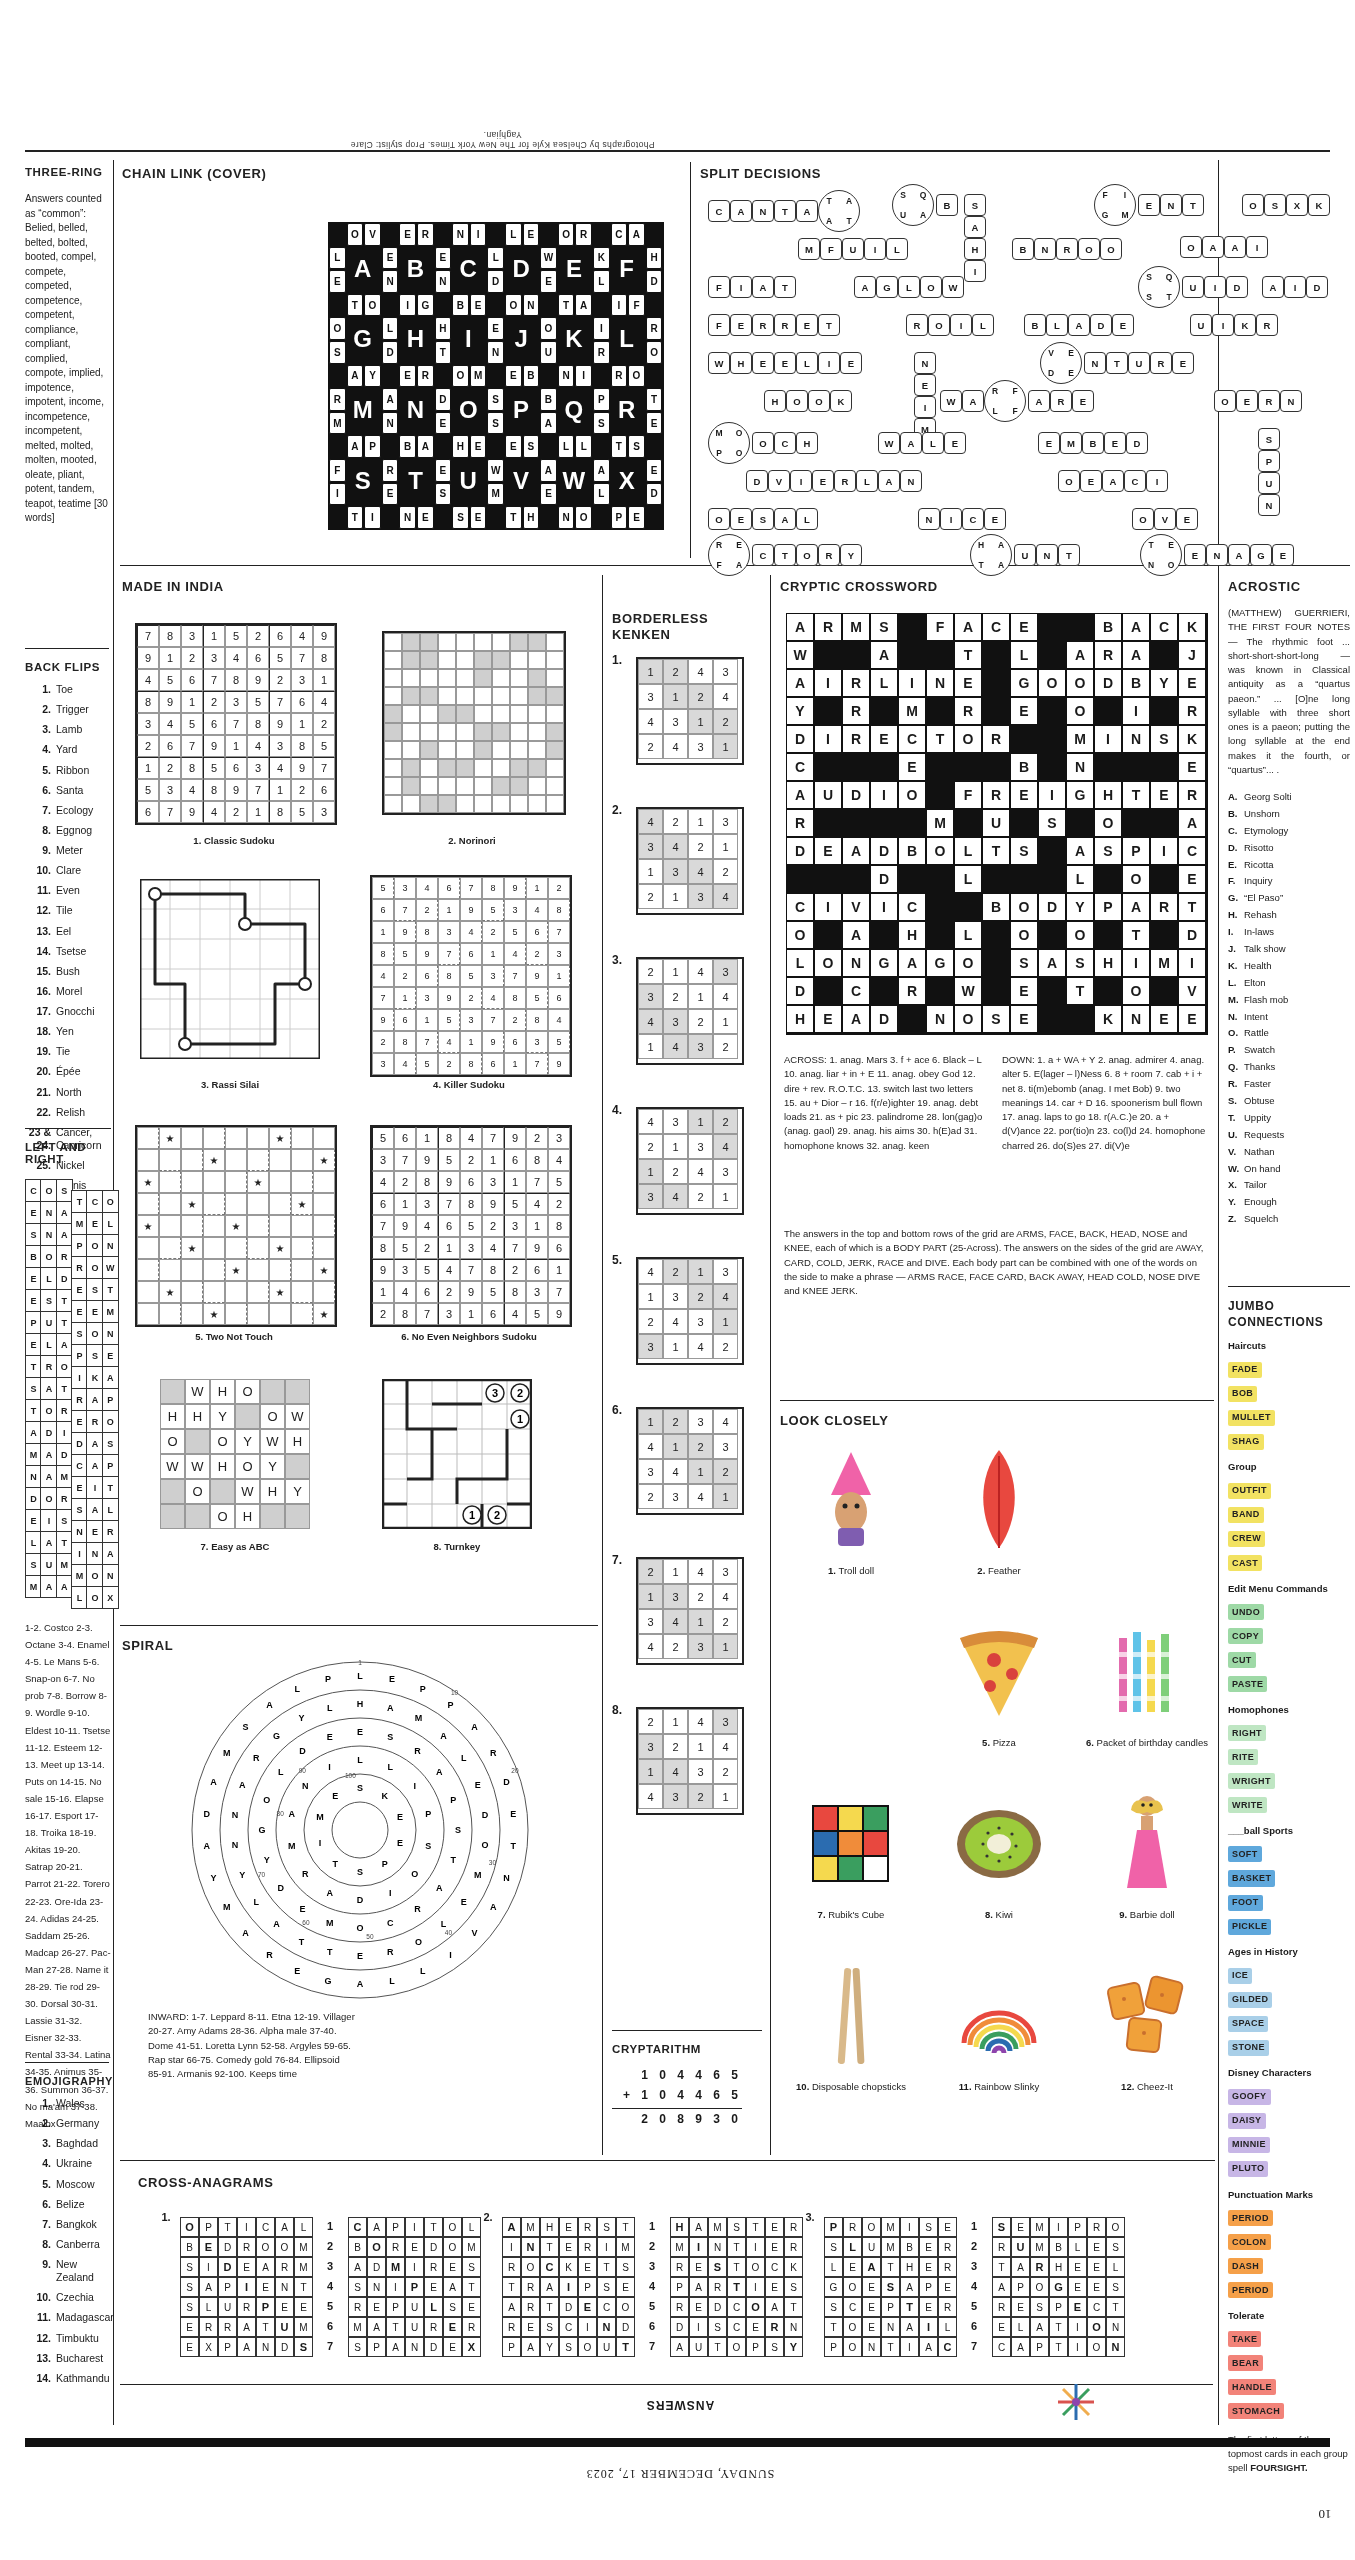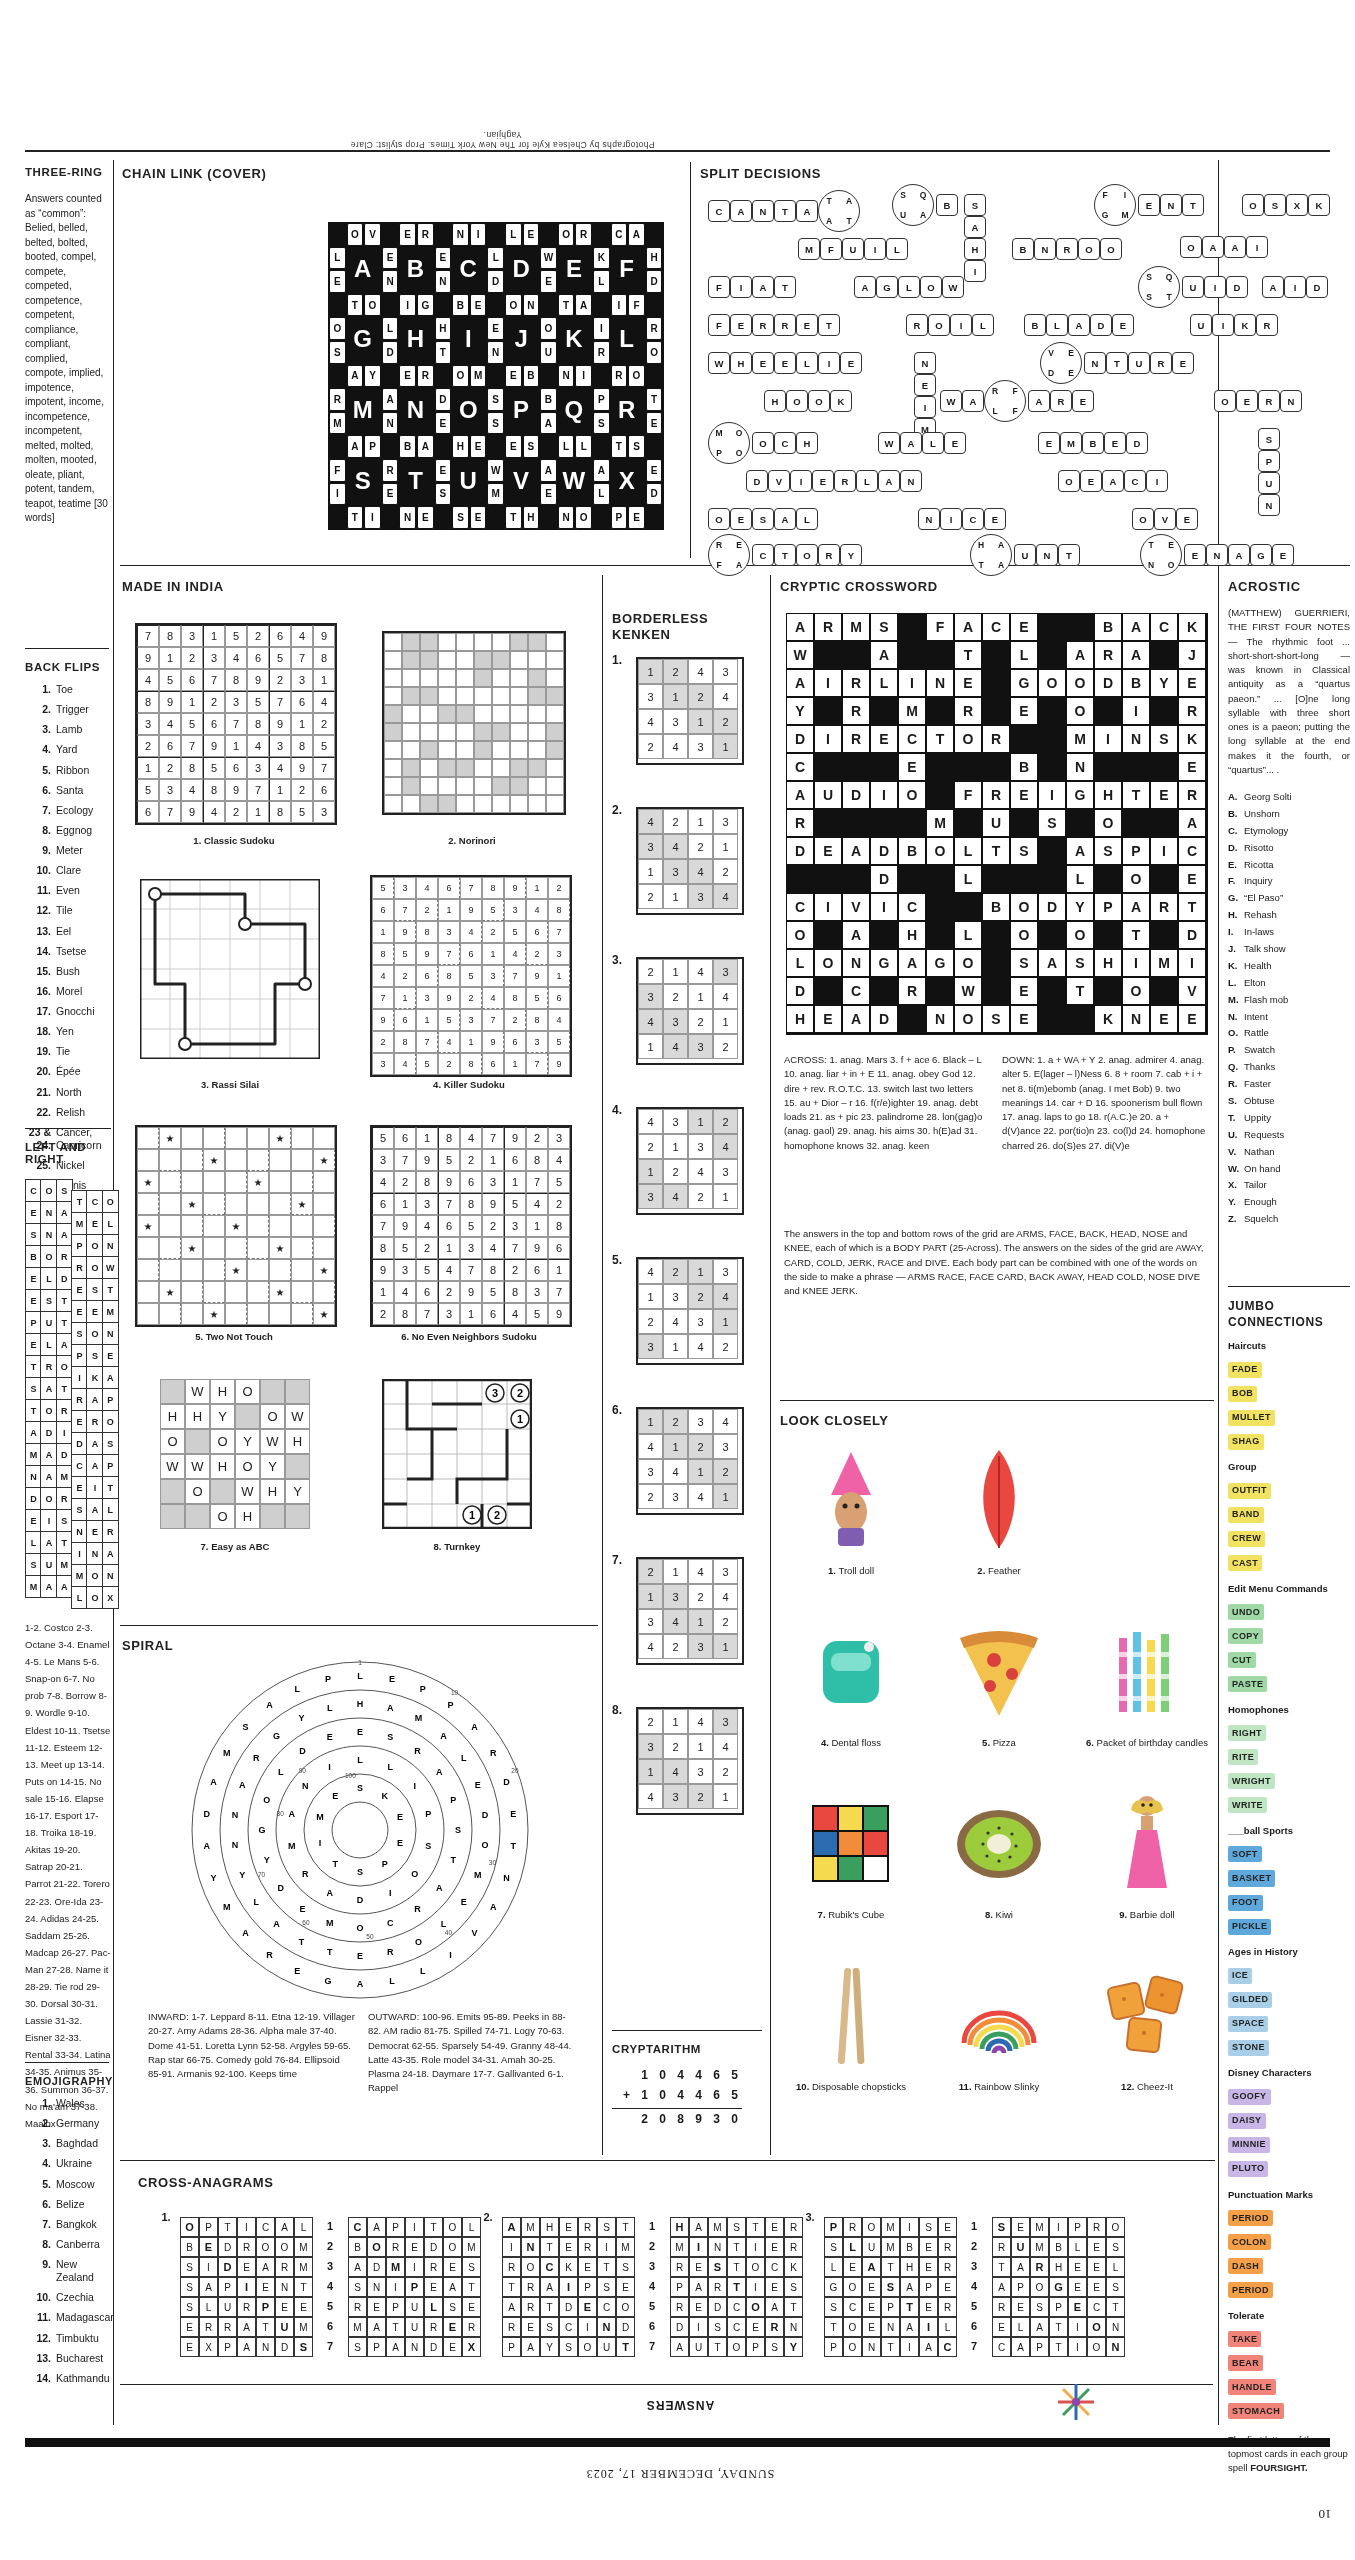--- a/index.html
+++ b/index.html
@@ -1379,21 +1379,20 @@
         <text x="302.4234316811618" y="205.11459442717063" font-size="6.5" fill="#444" text-anchor="middle">30</text>
         <text x="258.42459477180876" y="274.64268268465503" font-size="6.5" fill="#444" text-anchor="middle">40</text>
         <text x="179.96964600333564" y="278.54310737475765" font-size="6.5" fill="#444" text-anchor="middle">50</text>
         <text x="115.9907863520639" y="264.67842859454095" font-size="6.5" fill="#444" text-anchor="middle">60</text>
         <text x="71.49326417281672" y="216.66286528572292" font-size="6.5" fill="#444" text-anchor="middle">70</text>
         <text x="90.1351236837047" y="156.48698660613204" font-size="6.5" fill="#444" text-anchor="middle">80</text>
         <text x="112.28007809312311" y="113.17209651004151" font-size="6.5" fill="#444" text-anchor="middle">90</text>
         <text x="160.34538727357892" y="117.88677276254302" font-size="6.5" fill="#444" text-anchor="middle">100</text>
       </svg>
     <div class="clue" style="position:absolute;left:28px;top:384px;width:208px;">INWARD: 1-7. Leppard 8-11. Etna 12-19. Villager 20-27. Amy Adams 28-36. Alpha male 37-40. Dome 41-51. Loretta Lynn 52-58. Argyles 59-65. Rap star 66-75. Comedy gold 76-84. Ellipsoid 85-91. Armanis 92-100. Keeps time</div>
-    <div class="clue" style="position:absolute;left:248px;top:384px;width:210px;">OUTWARD: 100-96. Emits 95-89. Peeks in 88-82. AM radio 81-75. Spilled 74-71. Logy 70-63. Democrat 62-55. Sparsely 54-49. Granny 48-44. Latte 43-35. Role model 34-31. Amah 30-25. Plasma 24-18. Daymare 17-7. Gallivanted 6-1. Rappel</div>
   </div>
 
   <div class="sec" style="left:612px;top:611px;width:152px;height:1440px;">
     <div class="title" style="width:120px;line-height:1.25;">BORDERLESS KENKEN</div>
     <div id="kenken-grids" style="position:absolute;left:0;top:46px;width:152px;">
         <div style="position: absolute; left: 24px; top: 0px; width: 104px; height: 104px; border: 2px solid rgb(34, 34, 34);">
           <div class="gcell" style="left: 0px; top: 0px; width: 25px; height: 25px; font-size: 11px; background: rgb(217, 217, 217);">1</div>
           <div class="gcell" style="left: 25px; top: 0px; width: 25px; height: 25px; font-size: 11px; background: rgb(217, 217, 217);">2</div>
           <div class="gcell" style="left: 50px; top: 0px; width: 25px; height: 25px; font-size: 11px;">4</div>
           <div class="gcell" style="left: 75px; top: 0px; width: 25px; height: 25px; font-size: 11px;">3</div>
@@ -1806,30 +1805,20 @@
           <div class="lk-cap"><b>1. </b>Troll doll</div>
         </div>
         <div class="lk-card" style="left: 154px; top: 0px;">
           <div class="lk-icon">
             <svg width="60" height="104">
               <path d="M30,2 C52,30 50,72 30,100 C10,72 8,30 30,2 Z" fill="#e8483f"></path>
               <line x1="30" y1="8" x2="30" y2="100" stroke="#b22" stroke-width="2"></line>
             </svg>
           </div>
           <div class="lk-cap"><b>2. </b>Feather</div>
-        </div>
-        <div class="lk-card" style="left: 6px; top: 172px;">
-          <div class="lk-icon">
-            <svg width="80" height="90">
-              <rect x="12" y="14" width="56" height="62" rx="14" fill="#2fbfa8"></rect>
-              <rect x="20" y="26" width="40" height="18" rx="8" fill="#7fe0d0"></rect>
-              <circle cx="58" cy="20" r="5" fill="#eee"></circle>
-            </svg>
-          </div>
-          <div class="lk-cap"><b>4. </b>Dental floss</div>
         </div>
         <div class="lk-card" style="left: 154px; top: 172px;">
           <div class="lk-icon">
             <svg width="90" height="96">
               <polygon points="45,92 6,14 84,14" fill="#f2c14e"></polygon>
               <path d="M6,14 Q45,0 84,14 L80,24 Q45,12 10,24 Z" fill="#d88c3a"></path>
               <circle cx="40" cy="36" r="7" fill="#d9413d"></circle>
               <circle cx="58" cy="50" r="6" fill="#d9413d"></circle>
               <circle cx="36" cy="62" r="6" fill="#d9413d"></circle>
             </svg>

